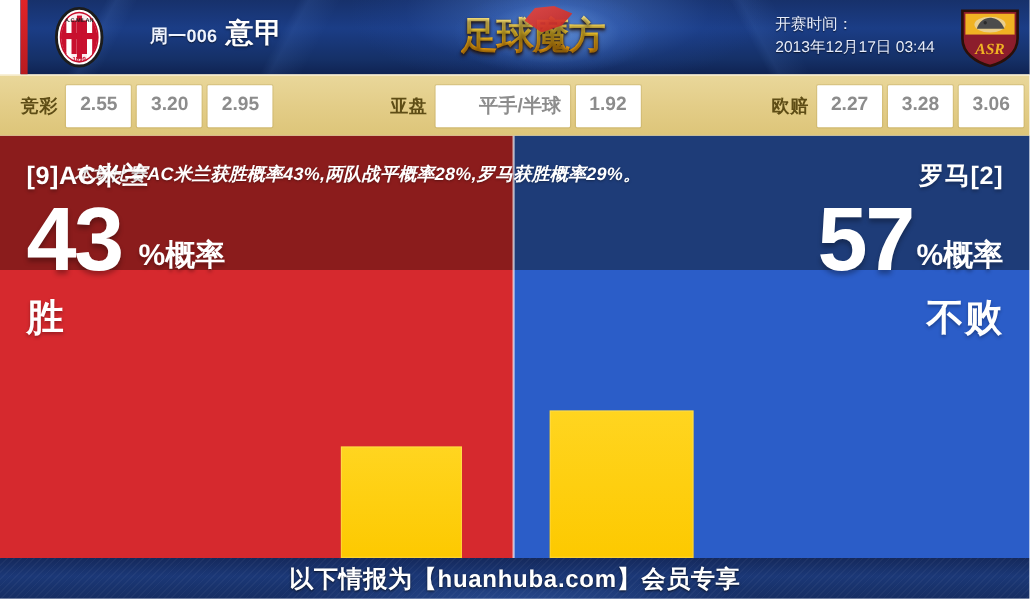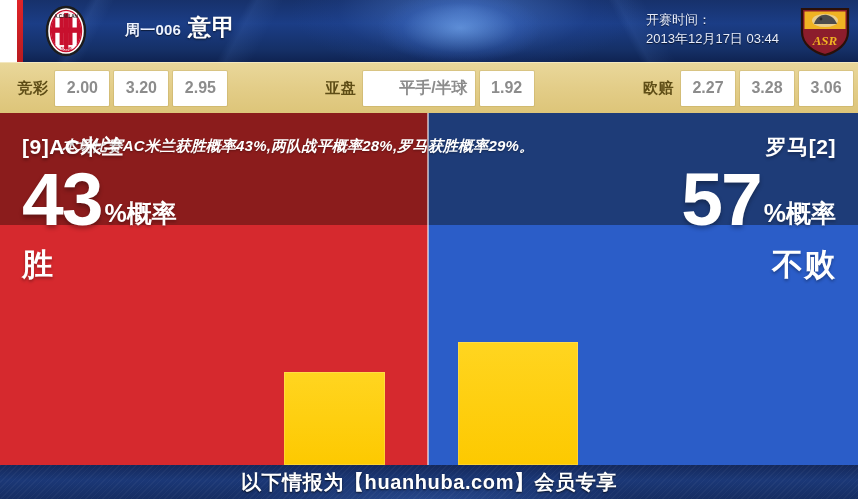--- a/index.html
+++ b/index.html
@@ -177,21 +177,21 @@
 
   .team-name {
     font-size:21px; font-weight:bold; line-height:1;
     letter-spacing:.5px; white-space:nowrap;
     text-shadow:0 2px 3px rgba(0,0,0,.30);
   }
   .prob-row {
     display:flex; align-items:flex-end; margin-top:8px;
     line-height:.92;
   }
-  .team-left  .prob-row { justify-content:flex-start; }
+  .team-left  .prob-row { justify-content:flex-start;gap:11px; }
   .team-right .prob-row { justify-content:flex-end; }
   .prob-num {
     font-size:75px; font-weight:bold; letter-spacing:-2px;
     text-shadow:0 3px 4px rgba(0,0,0,.30);
   }
   .prob-unit {
     font-size:25px; font-weight:bold; padding-bottom:9px; padding-left:3px;
     white-space:nowrap;
     text-shadow:0 2px 3px rgba(0,0,0,.28);
   }
@@ -262,20 +262,24 @@
         <text x="27" y="45.5" font-size="5" fill="#c8102e" text-anchor="middle" font-family="Liberation Sans, sans-serif" font-weight="bold">1899</text>
       </svg>
     </div>
 
     <div class="league-wrap">
       <span class="round-no">周一006</span>
       <span class="league-name">意甲</span>
     </div>
 
     <div class="logo-glow"></div>
+    <div class="logo">
+      <span class="logo-text">足球魔方</span>
+      <span class="logo-ribbon"></span>
+    </div>
 
     <div class="kickoff">
       <div>开赛时间：</div>
       <div>2013年12月17日 03:44</div>
     </div>
 
     <div class="crest crest-right">
       <svg viewBox="0 0 56 52" width="56" height="52">
         <path d="M5 4 H51 V27 C51 39 40 47 28 50 C16 47 5 39 5 27 Z" fill="#8c1d2c" stroke="#2a1008" stroke-width="2.2"></path>
         <path d="M7.5 6.5 H48.5 V24 H7.5 Z" fill="#f0b323"></path>
@@ -286,21 +290,21 @@
         <text x="28" y="40" font-size="13" fill="#f0b323" text-anchor="middle" font-family="Liberation Serif, serif" font-weight="bold" font-style="italic">ASR</text>
       </svg>
     </div>
   </div>
 
   <div class="odds-bar">
     <div class="pad-l"></div>
 
     <div class="odds-group">
       <span class="odds-label">竞彩</span>
-      <span class="odds-cell">2.00</span>
+      <span class="odds-cell">2.55</span>
       <span class="odds-cell">3.20</span>
       <span class="odds-cell">2.95</span>
     </div>
 
     <div class="gap-a"></div>
 
     <div class="odds-group">
       <span class="odds-label">亚盘</span>
       <span class="odds-cell wide">平手/半球</span>
       <span class="odds-cell">1.92</span>

